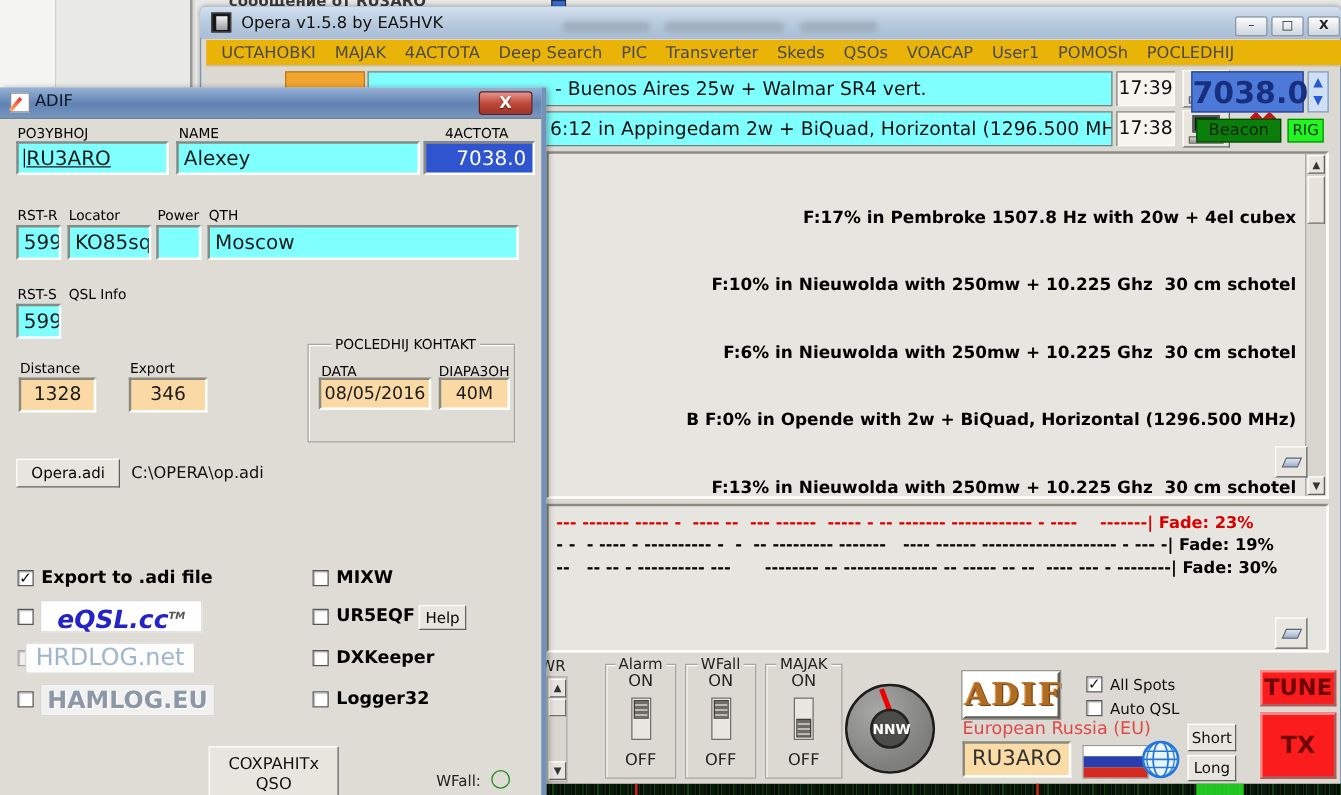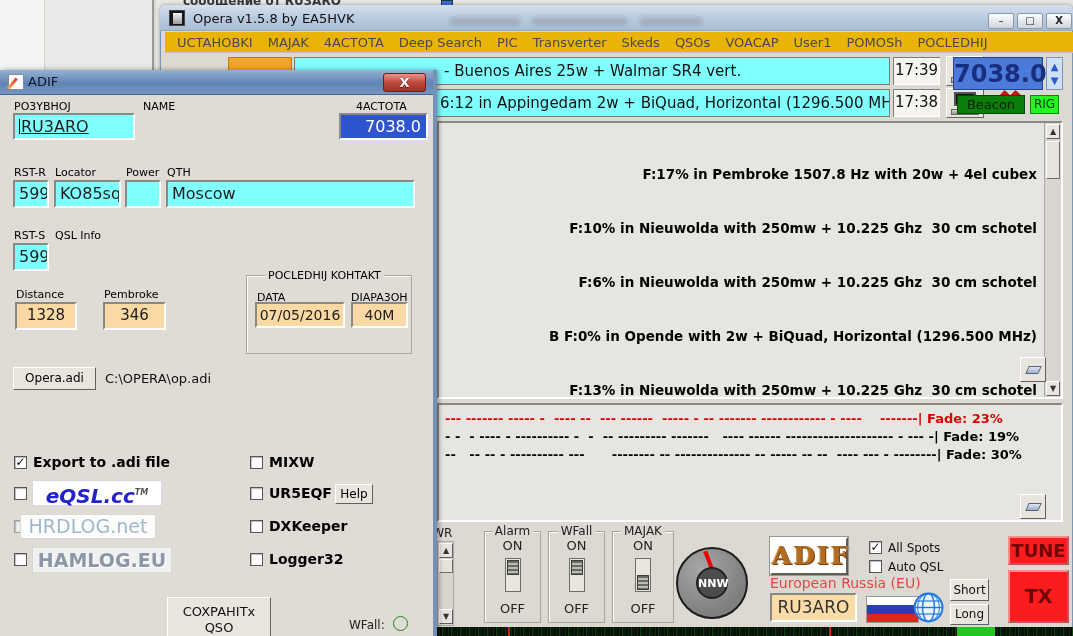--- a/index.html
+++ b/index.html
@@ -294,46 +294,47 @@
           <i></i>
         </div>
       <div class="t">ADIF</div>
       <div id="dlg-close">X</div>
     </div>
 
     <div class="flabel" style="left:14px;top:30px;">PO3YBHOJ</div>
     <div class="flabel" style="left:143px;top:30px;">NAME</div>
     <div class="flabel" style="left:356px;top:30px;">4ACTOTA</div>
     <div class="finput" style="left:13px;top:43px;width:122px;height:27px;text-decoration:underline;"><span class="caret"></span><span>RU3ARO</span></div>
+    <div class="finput" style="left:141px;top:43px;width:195px;height:27px;">Alexey</div>
     <div id="f-freq" style="left:339px;top:43px;width:89px;height:27px;">7038.0</div>
 
     <div class="flabel" style="left:14px;top:96px;">RST-R</div>
     <div class="flabel" style="left:55px;top:96px;">Locator</div>
     <div class="flabel" style="left:126px;top:96px;">Power</div>
     <div class="flabel" style="left:167px;top:96px;">QTH</div>
     <div class="finput" style="left:13px;top:110px;width:36px;height:28px;">599</div>
     <div class="finput" style="left:54px;top:110px;width:67px;height:28px;text-align:center;">KO85sq</div>
     <div class="finput" style="left:125px;top:110px;width:36px;height:28px;"></div>
     <div class="finput" style="left:166px;top:110px;width:249px;height:28px;">Moscow</div>
 
     <div class="flabel" style="left:14px;top:159px;">RST-S</div>
     <div class="flabel" style="left:55px;top:159px;">QSL Info</div>
     <div class="finput" style="left:13px;top:173px;width:36px;height:28px;">599</div>
 
     <div class="flabel" style="left:16px;top:218px;">Distance</div>
-    <div class="flabel" style="left:104px;top:218px;">Pembroke</div>
+    <div class="flabel" style="left:104px;top:218px;">Export</div>
     <div class="finput peach" style="left:15px;top:232px;width:62px;height:28px;">1328</div>
     <div class="finput peach" style="left:103px;top:232px;width:63px;height:28px;">346</div>
 
     <div id="lastgrp">
       <div class="cap">POCLEDHIJ KOHTAKT</div>
     </div>
     <div class="flabel" style="left:257px;top:221px;">DATA</div>
     <div class="flabel" style="left:351px;top:221px;">DIAPA3OH</div>
-    <div class="finput peach" style="left:255px;top:232px;width:90px;height:26px;font-size:14px;">07/05/2016</div>
+    <div class="finput peach" style="left:255px;top:232px;width:90px;height:26px;font-size:14px;">08/05/2016</div>
     <div class="finput peach" style="left:351px;top:232px;width:57px;height:26px;font-size:14px;">40M</div>
 
     <div class="abs btn" style="left:13px;top:297px;width:83px;height:23px;font-size:12px;text-align:center;line-height:21px;">Opera.adi</div>
     <div class="abs" style="left:105px;top:301px;font-size:13px;color:#111;">C:\OPERA\op.adi</div>
 
     <div class="dcb" style="left:14px;top:386px;">✓</div>
     <div class="dcbl" style="left:33px;top:384px;">Export to .adi file</div>
 
     <div class="dcb" style="left:14px;top:417px;"></div>
     <div class="logo" style="left:32px;top:410px;width:130px;height:26px;" id="eqsl-logo"><span>eQSL.cc</span><sup>TM</sup></div>

